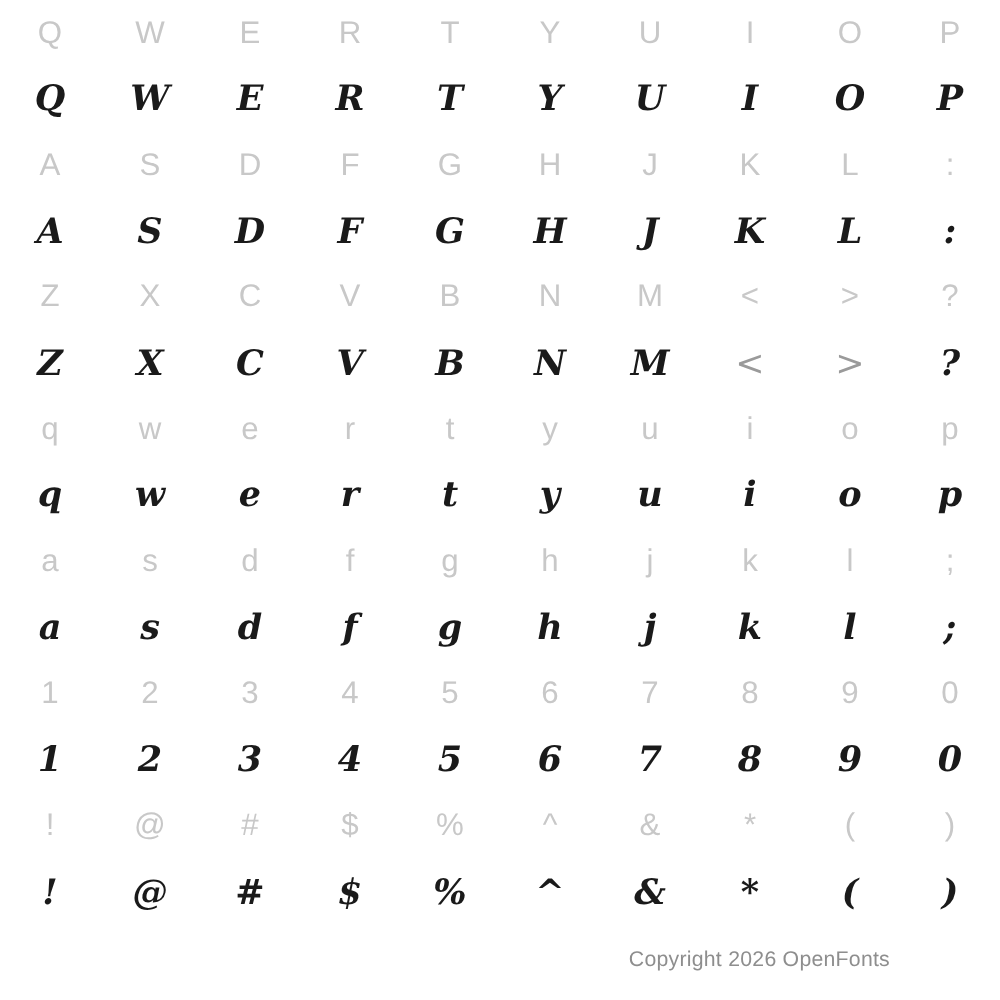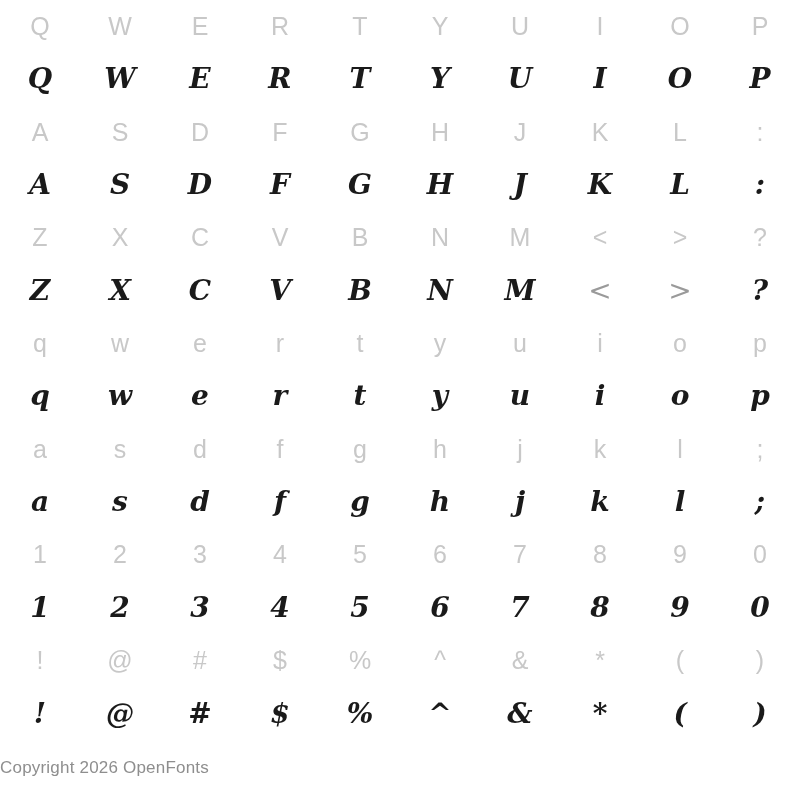--- a/index.html
+++ b/index.html
@@ -59,20 +59,21 @@
     font-weight: 400;
   }
   #footer {
     position: absolute;
     left: 0;
     top: 748px;
     width: 800px;
     height: 40px;
     display: flex;
     align-items: center;
+    justify-content: flex-end;
     padding-right: 88px;
     box-sizing: border-box;
   }
   #copyright {
     color: #8e8e8e;
     font-family: "Liberation Sans", sans-serif;
     font-size: 17px;
     letter-spacing: 0.2px;
   }
 </style>

